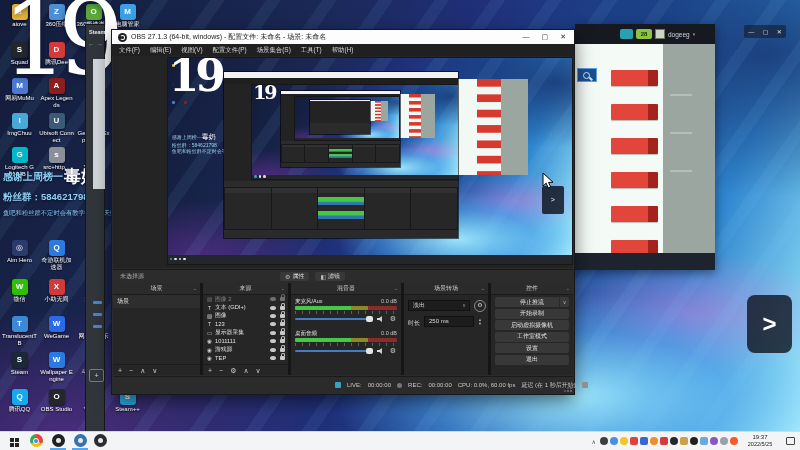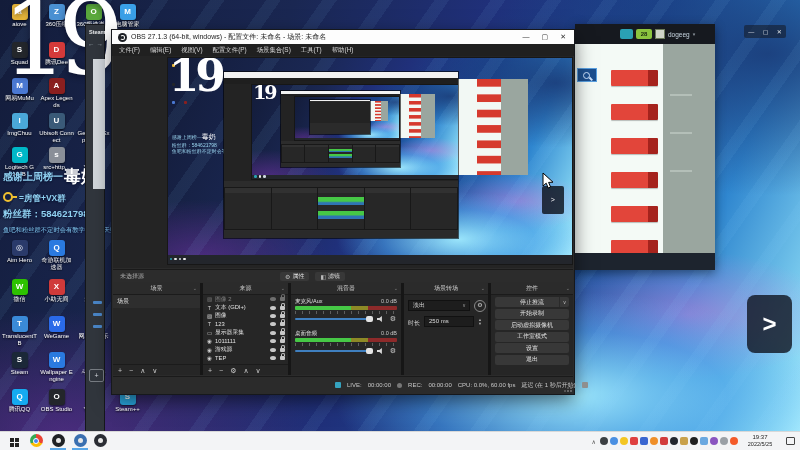--- a/index.html
+++ b/index.html
@@ -342,21 +342,20 @@
         <div class="dicon-label">YY语音</div>
       </div>
       <div class="dicon" style="left: 110px; top: 389px;">
         <div class="dicon-img" style="background: rgb(42, 168, 224);">S</div>
         <div class="dicon-label">Steam++</div>
       </div>
     </div>
 
   <div class="overlay">
     <div class="ov1"><span>感谢上周榜一</span><span class="ovhl">毒奶</span></div>
-    <div class="ov2"><span class="keyic"></span><span>=房管+VX群</span></div>
     <div class="ov3">粉丝群：584621798</div>
     <div class="ov4">鱼吧和粉丝群不定时会有教学视频和天赋</div>
   </div>
 
   <div class="steam-strip">
     <div class="sm-title">Steam</div>
     <div class="sm-nav"><span>←</span><span>→</span></div>
     <div class="sm-page"></div>
     <div class="sm-dot" style="top:276px"></div>
     <div class="sm-dot" style="top:288px"></div>

